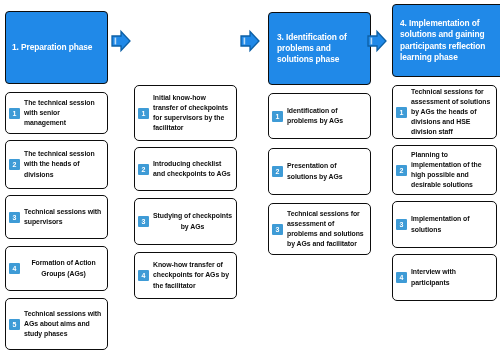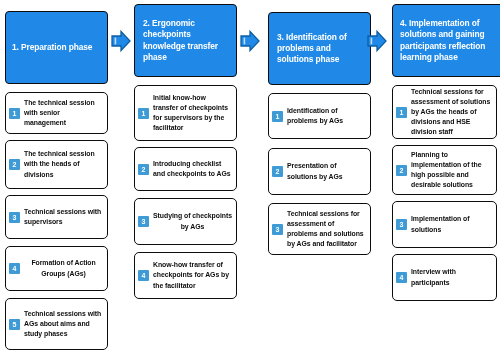--- a/index.html
+++ b/index.html
@@ -130,23 +130,20 @@
       <span class="badge">4</span>
       <span class="sub-text ctr">Formation of Action Groups (AGs)</span>
     </div>
     <div class="sub-box" style="top:291px;height:52px;">
       <span class="badge">5</span>
       <span class="sub-text">Technical sessions with AGs about aims and study phases</span>
     </div>
   </div>
 
   <div class="column col-2">
-    <div class="phase-header">
-      <span class="htext">2. Ergonomic checkpoints knowledge transfer phase</span>
-    </div>
     <div class="sub-box" style="top:85px;height:56px;">
       <span class="badge">1</span>
       <span class="sub-text">Initial know-how transfer of checkpoints for supervisors by the facilitator</span>
     </div>
     <div class="sub-box" style="top:147px;height:44px;">
       <span class="badge">2</span>
       <span class="sub-text">Introducing checklist and checkpoints to AGs</span>
     </div>
     <div class="sub-box" style="top:198px;height:47px;">
       <span class="badge">3</span>

